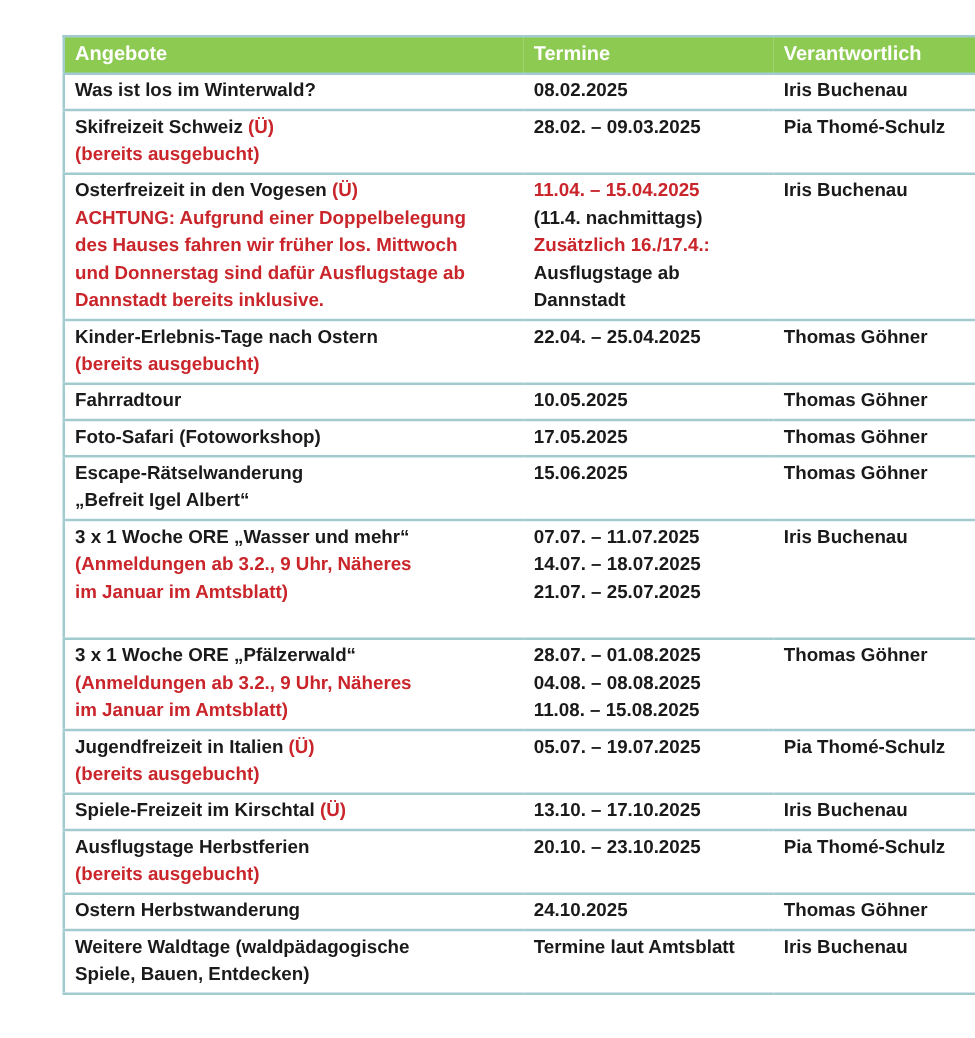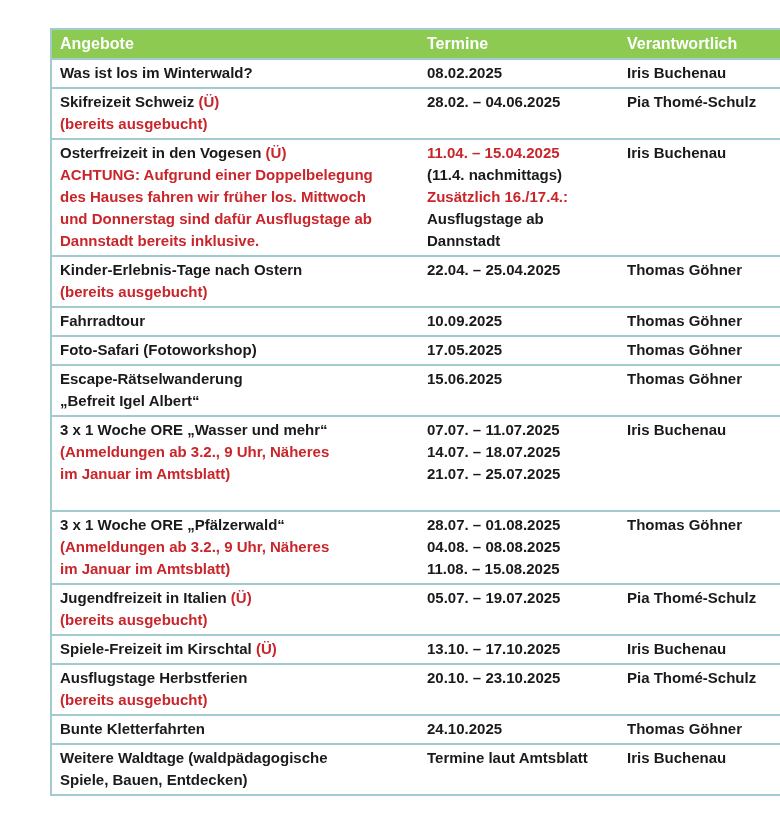--- a/index.html
+++ b/index.html
@@ -89,21 +89,21 @@
           <td>
             <div class="line seg-plain">Iris Buchenau</div>
           </td>
         </tr>
         <tr>
           <td>
             <div class="line"><span class="seg-bold">Skifreizeit Schweiz </span><span class="seg-redbold">(Ü)</span></div>
             <div class="line"><span class="seg-redbold">(bereits ausgebucht)</span></div>
           </td>
           <td>
-            <div class="line"><span class="seg-plain">28.02. – 04.06.2025</span></div>
+            <div class="line"><span class="seg-plain">28.02. – 09.03.2025</span></div>
           </td>
           <td>
             <div class="line seg-plain">Pia Thomé-Schulz</div>
           </td>
         </tr>
         <tr>
           <td>
             <div class="line"><span class="seg-bold">Osterfreizeit in den Vogesen </span><span class="seg-redbold">(Ü)</span></div>
             <div class="line"><span class="seg-redbold">ACHTUNG: Aufgrund einer Doppelbelegung</span></div>
             <div class="line"><span class="seg-redbold">des Hauses fahren wir früher los. Mittwoch</span></div>
@@ -131,21 +131,21 @@
           </td>
           <td>
             <div class="line seg-plain">Thomas Göhner</div>
           </td>
         </tr>
         <tr>
           <td>
             <div class="line"><span class="seg-bold">Fahrradtour</span></div>
           </td>
           <td>
-            <div class="line"><span class="seg-plain">10.09.2025</span></div>
+            <div class="line"><span class="seg-plain">10.05.2025</span></div>
           </td>
           <td>
             <div class="line seg-plain">Thomas Göhner</div>
           </td>
         </tr>
         <tr>
           <td>
             <div class="line"><span class="seg-bold">Foto-Safari (Fotoworkshop)</span></div>
           </td>
           <td>
@@ -228,21 +228,21 @@
           </td>
           <td>
             <div class="line"><span class="seg-plain">20.10. – 23.10.2025</span></div>
           </td>
           <td>
             <div class="line seg-plain">Pia Thomé-Schulz</div>
           </td>
         </tr>
         <tr>
           <td>
-            <div class="line"><span class="seg-bold">Bunte Kletterfahrten</span></div>
+            <div class="line"><span class="seg-bold">Ostern Herbstwanderung</span></div>
           </td>
           <td>
             <div class="line"><span class="seg-plain">24.10.2025</span></div>
           </td>
           <td>
             <div class="line seg-plain">Thomas Göhner</div>
           </td>
         </tr>
         <tr>
           <td>

